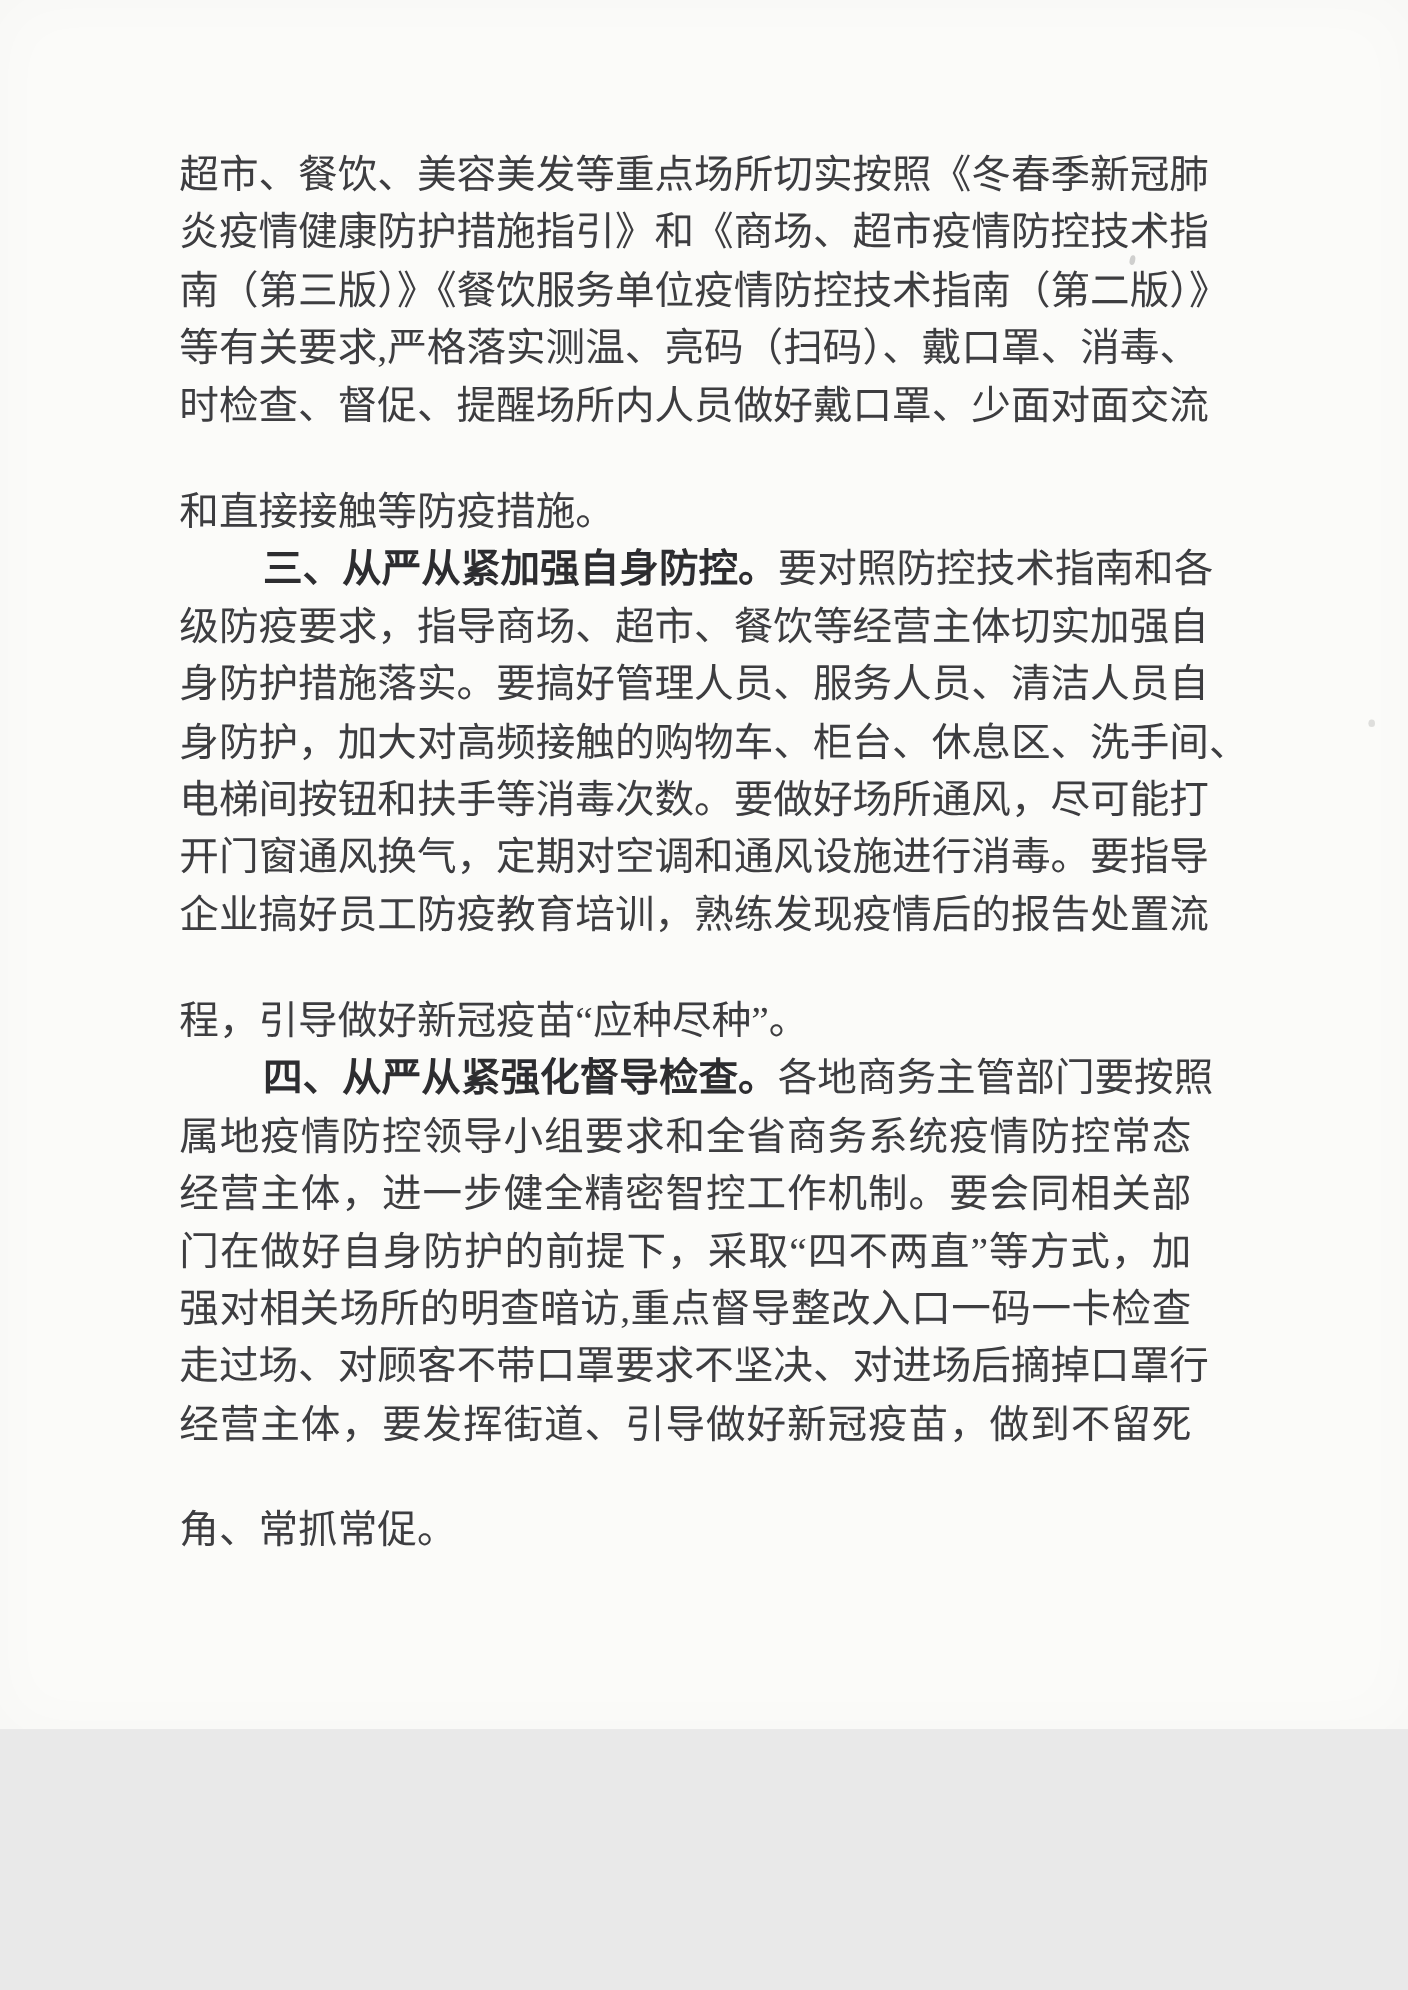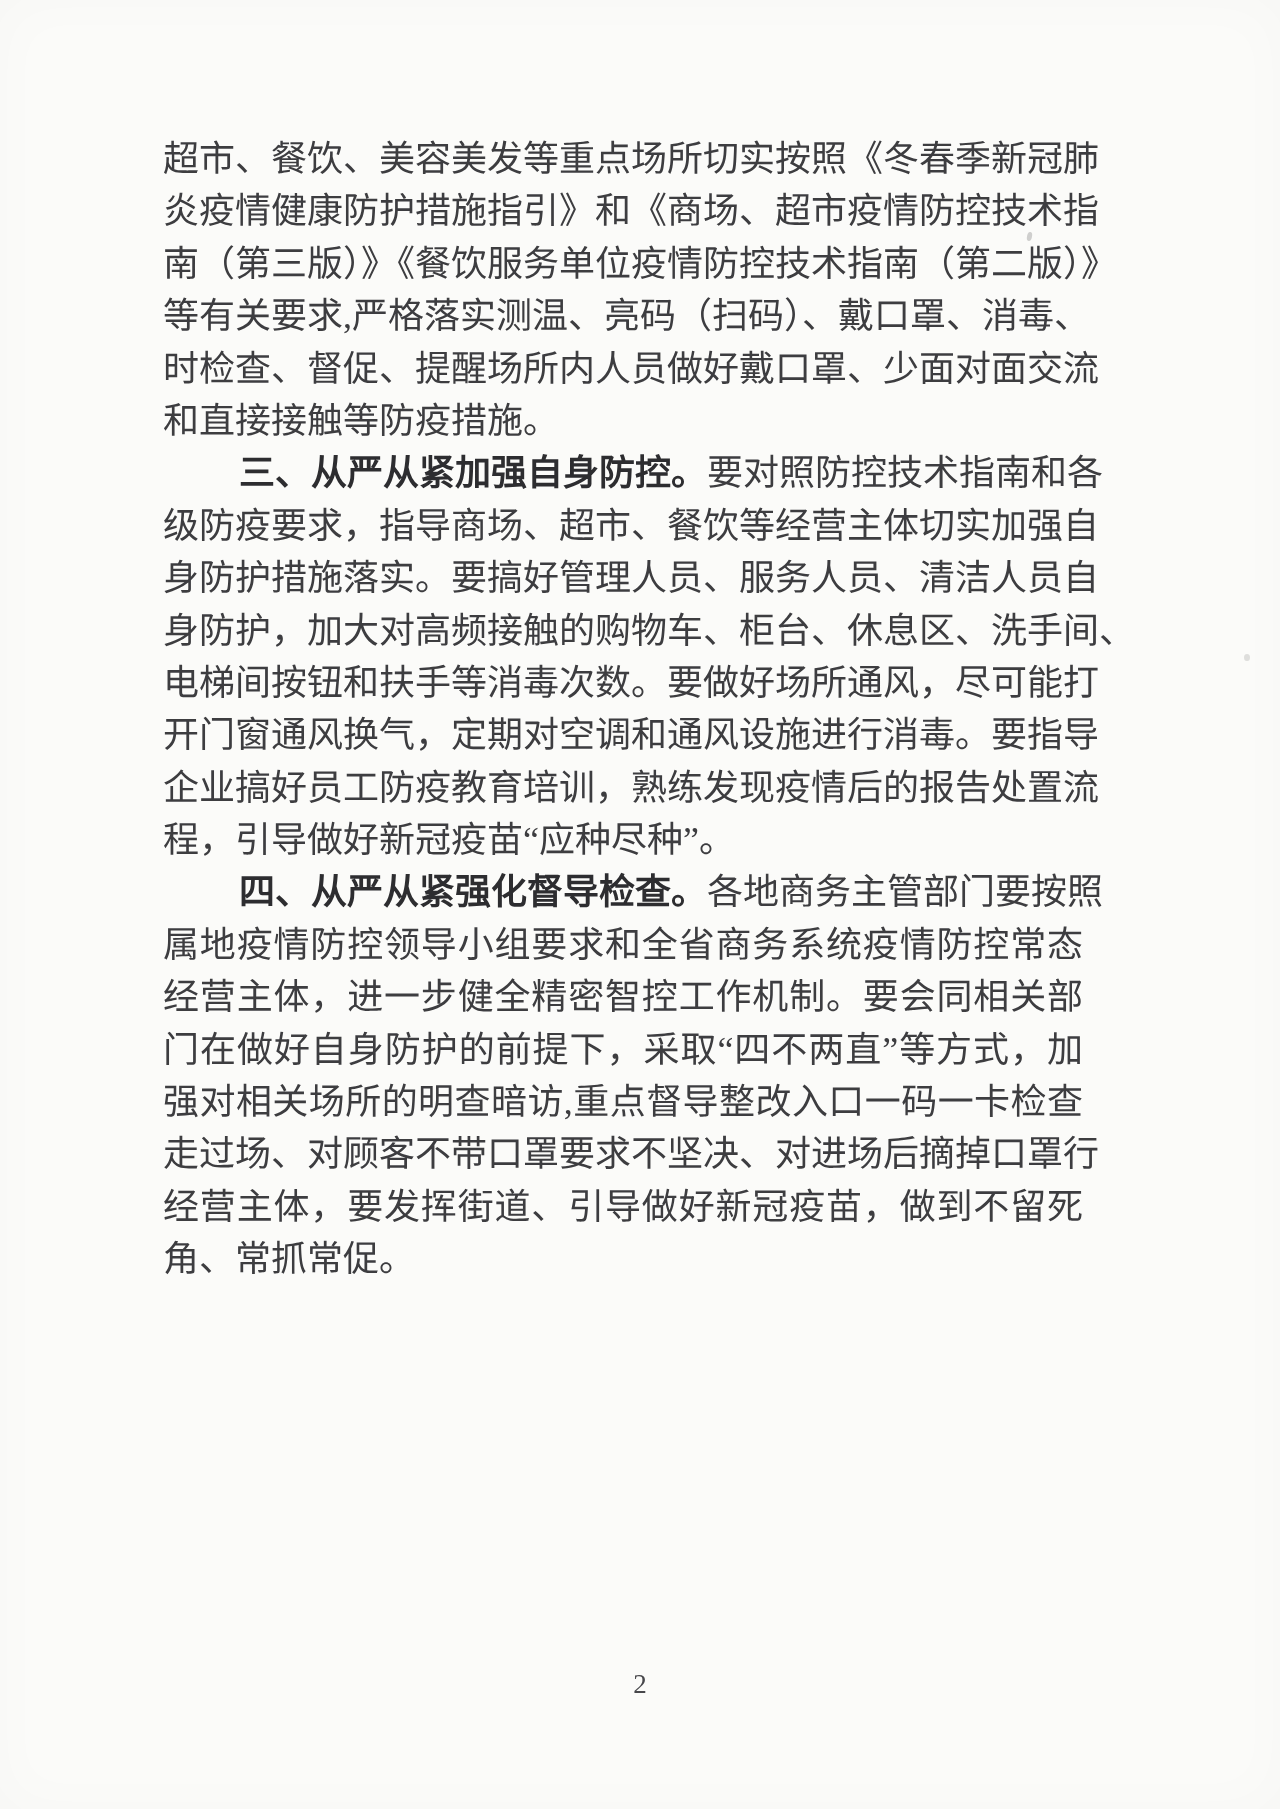--- a/index.html
+++ b/index.html
@@ -3,21 +3,21 @@
 <meta charset="utf-8">
 <style>
   html, body {
     margin: 0;
     padding: 0;
     background: #e9e9e9;
   }
   .page {
     position: relative;
     width: 1280px;
-    height: 1809px;
+    height: 1572px;
     margin: 0 auto;
     background: #fbfbf9;
     overflow: hidden;
     box-shadow: inset 0 0 60px rgba(0,0,0,0.02);
   }
   .text-block {
     position: absolute;
     left: 163px;
     top: 133px;
     width: 920px;
@@ -32,20 +32,21 @@
     color: #3d3d40;
     letter-spacing: 0;
     text-align: justify;
     text-align-last: justify;
     white-space: nowrap;
     overflow: visible;
   }
   p.line.end {
     text-align: right;
     text-align-last: left;
+    margin-top: 44px;
   }
   p.line.indent {
     padding-left: 76px;
   }
   p.line b {
     font-family: "Liberation Sans", "DejaVu Sans", sans-serif;
     font-weight: 700;
     color: #2d2d30;
   }
   .page-num {

